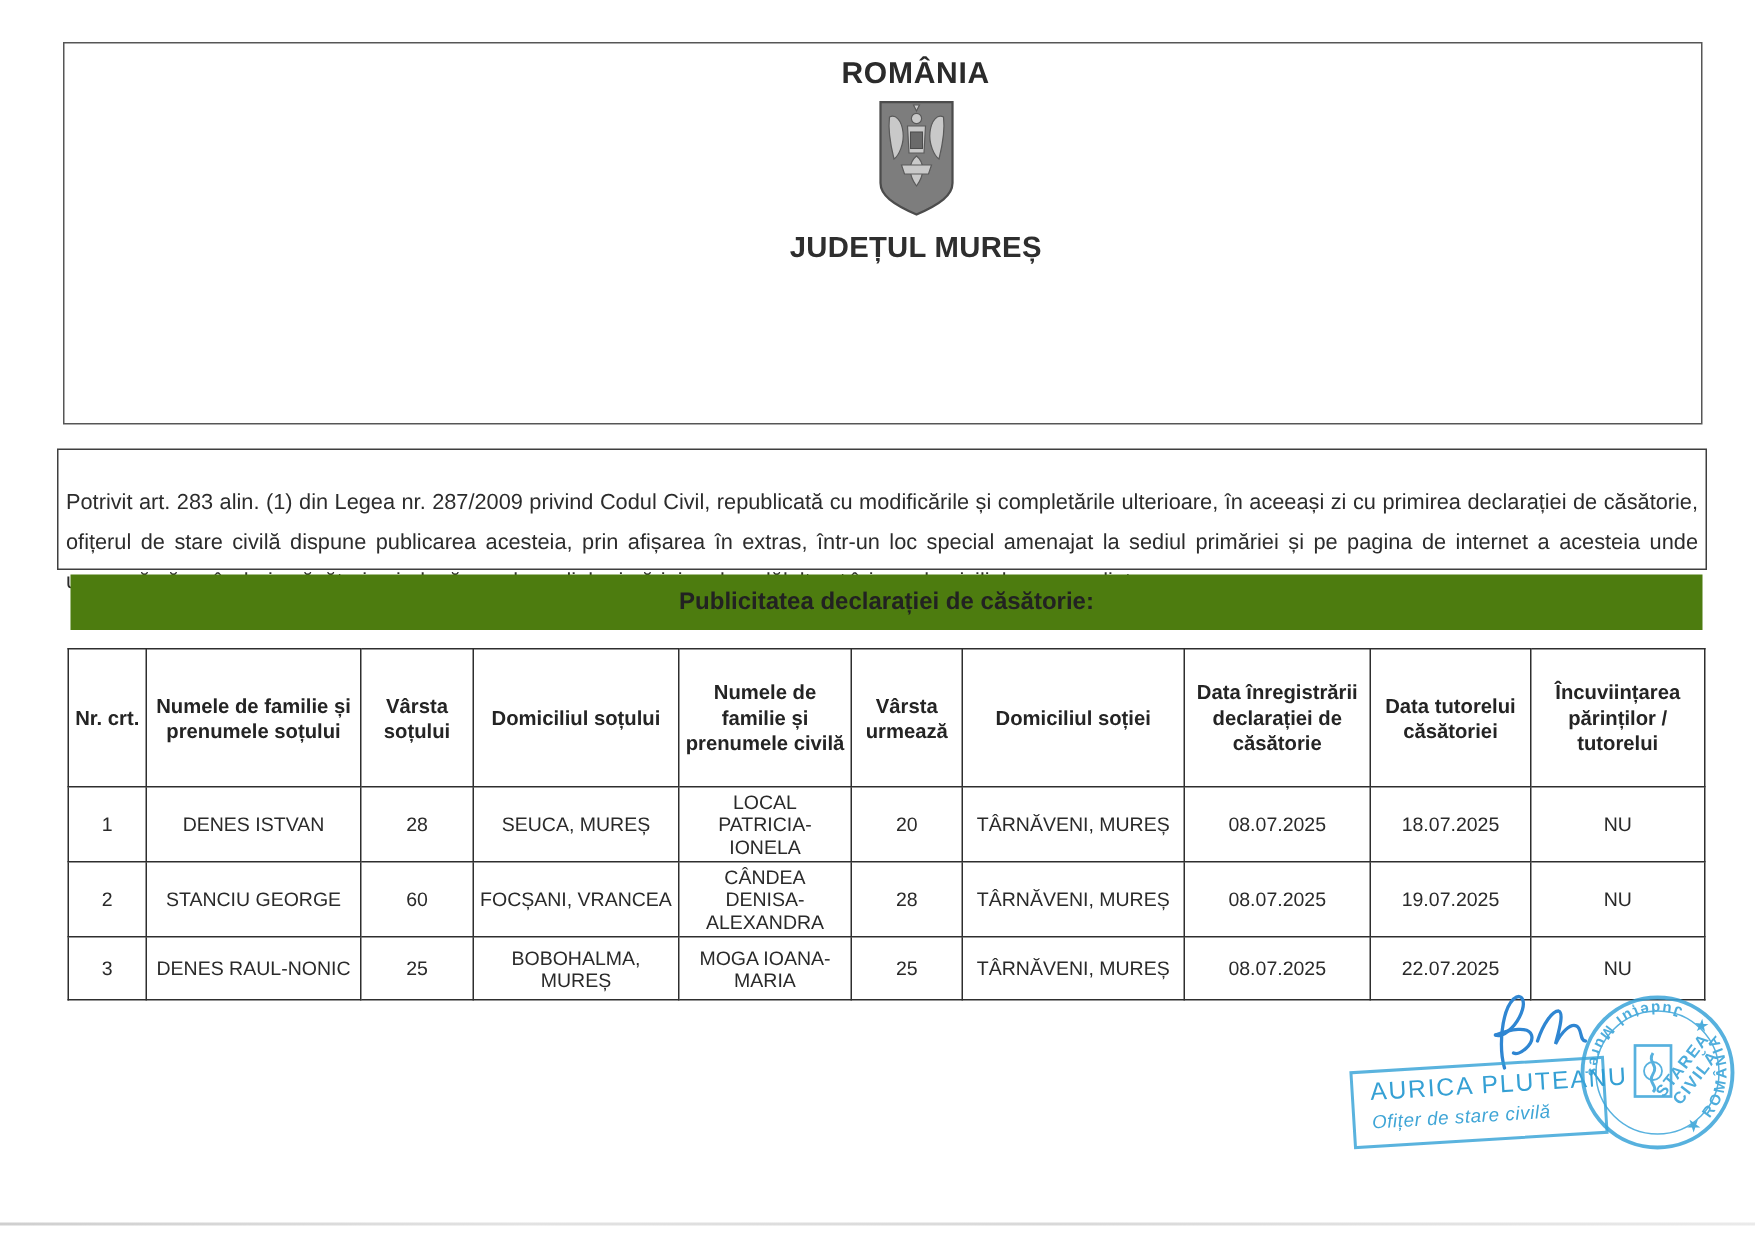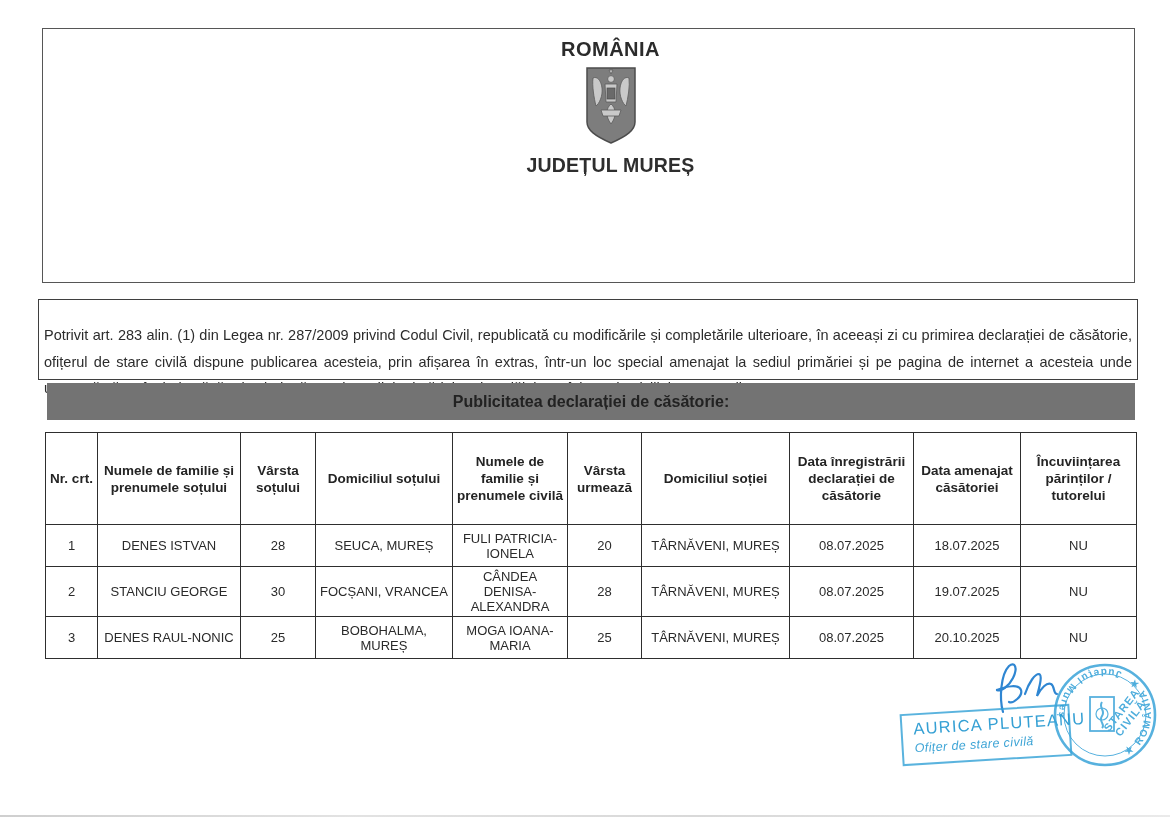--- a/index.html
+++ b/index.html
@@ -40,21 +40,21 @@
     border: 1px solid #3f3f3f;
     padding: 22px 5px 0 5px;
     font-size: 14.5px; line-height: 26.5px;
     text-align: justify; color: #2c2c2c;
   }
 
   
   .section-bar {
     position: absolute; left: 47px; top: 383px;
     width: 1088px; height: 37px;
-    background: #737373;
+    background: #4d7c0f;
     text-align: center; line-height: 37px;
     font-size: 16px; font-weight: bold; color: #222;
   }
 
   
   table.decl-table {
     position: absolute; left: 45px; top: 432px;
     width: 1091px;
     border-collapse: collapse;
     table-layout: fixed;
@@ -147,59 +147,59 @@
     <thead>
         <tr>
           <th>Nr. crt.</th>
           <th>Numele de familie și prenumele soțului</th>
           <th>Vârsta soțului</th>
           <th>Domiciliul soțului</th>
           <th>Numele de familie și prenumele civilă</th>
           <th>Vârsta urmează</th>
           <th>Domiciliul soției</th>
           <th>Data înregistrării declarației de căsătorie</th>
-          <th>Data amenajat căsătoriei</th>
+          <th>Data tutorelui căsătoriei</th>
           <th>Încuviințarea părinților / tutorelui</th>
         </tr>
       </thead>
     <tbody>
         <tr class="r0">
           <td>1</td>
           <td>DENES ISTVAN</td>
           <td>28</td>
           <td>SEUCA, MUREȘ</td>
-          <td>FULI PATRICIA-IONELA</td>
+          <td>LOCAL PATRICIA-IONELA</td>
           <td>20</td>
           <td>TÂRNĂVENI, MUREȘ</td>
           <td>08.07.2025</td>
           <td>18.07.2025</td>
           <td>NU</td>
         </tr>
         <tr class="r1">
           <td>2</td>
           <td>STANCIU GEORGE</td>
-          <td>30</td>
+          <td>60</td>
           <td>FOCȘANI, VRANCEA</td>
           <td>CÂNDEA DENISA-ALEXANDRA</td>
           <td>28</td>
           <td>TÂRNĂVENI, MUREȘ</td>
           <td>08.07.2025</td>
           <td>19.07.2025</td>
           <td>NU</td>
         </tr>
         <tr class="r2">
           <td>3</td>
           <td>DENES RAUL-NONIC</td>
           <td>25</td>
           <td>BOBOHALMA, MUREȘ</td>
           <td>MOGA IOANA-MARIA</td>
           <td>25</td>
           <td>TÂRNĂVENI, MUREȘ</td>
           <td>08.07.2025</td>
-          <td>20.10.2025</td>
+          <td>22.07.2025</td>
           <td>NU</td>
         </tr>
       </tbody>
   </table>
 
   <svg class="sig-svg" width="90" height="62" viewBox="0 0 90 62" aria-hidden="true">
     <g fill="none" stroke="#2f86d2" stroke-width="2.2" stroke-linecap="round">
       <path d="M18,52 C14,38 16,14 24,6 C30,1 33,8 28,18 C24,26 16,32 12,30"></path>
       <path d="M12,30 C22,26 34,24 36,30 C38,36 28,44 24,42"></path>
       <path d="M40,34 C44,22 50,14 54,14 C58,15 54,28 52,36 C56,28 62,22 66,24 C70,26 68,34 72,34"></path>

